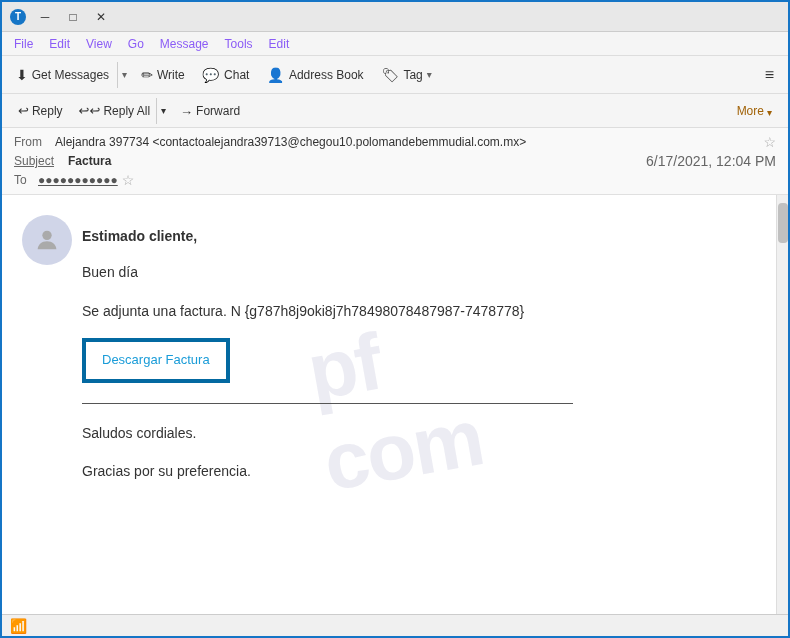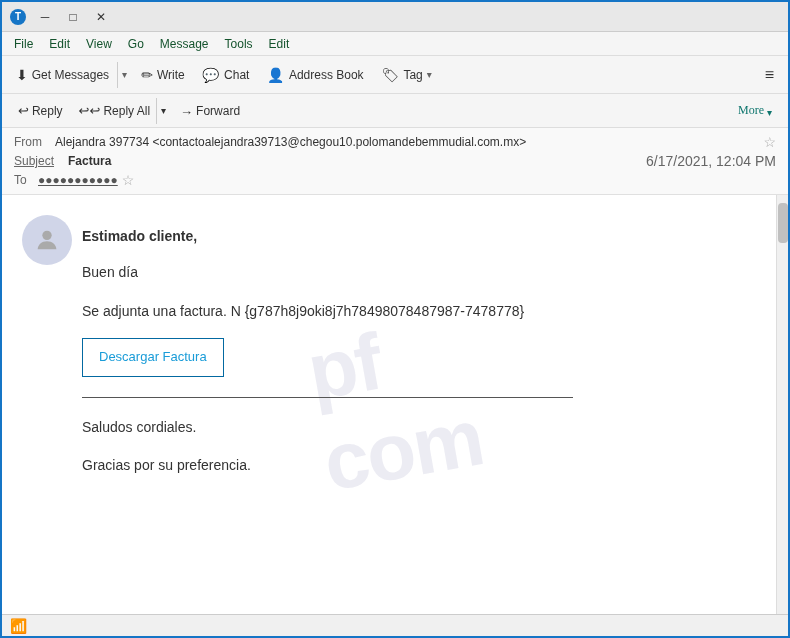--- a/index.html
+++ b/index.html
@@ -46,21 +46,21 @@
       background: #f5f5f5;
       height: 24px;
       display: flex;
       align-items: center;
       padding: 0 4px;
       border-bottom: 1px solid #ddd;
     }
     .menu-item {
       padding: 2px 8px;
       font-size: 12px;
-      color: #14532d;
+      color: #8b5cf6;
       cursor: pointer;
       border-radius: 3px;
     }
 
     
     .toolbar {
       background: #f5f5f5;
       height: 38px;
       display: flex;
       align-items: center;
@@ -153,25 +153,24 @@
       border-left: 1px solid #ccc;
       height: 26px;
       display: flex; align-items: center;
       border-radius: 0 4px 4px 0;
     }
     .action-spacer { flex: 1; }
     .more-btn {
       display: flex; align-items: flex-end; gap: 3px;
       padding: 4px 8px;
       font-size: 12px;
-      color: #0f766e;
+      color: #a16207;
       cursor: pointer;
       border-radius: 4px;
       white-space: nowrap;
-      font-family: Liberation Serif, serif;
     }
 
     
     .email-meta {
       background: #f9f9f9;
       padding: 6px 12px;
       border-bottom: 1px solid #e0e0e0;
     }
     .email-from-row {
       display: flex;
@@ -308,21 +307,21 @@
     .email-content p {
       margin-bottom: 16px;
     }
     .email-greeting {
       font-weight: bold;
       margin-bottom: 14px !important;
     }
     .download-btn {
       display: inline-block;
       padding: 8px 16px;
-      border: 1px solid #0369a1;
+      border: 4px solid #0369a1;
       color: #1a9cd8;
       font-size: 13px;
       cursor: pointer;
       margin-bottom: 20px;
       background: white;
     }
     .divider-line {
       border: none;
       border-top: 1px solid #555;
       margin: 0 0 18px 0;

